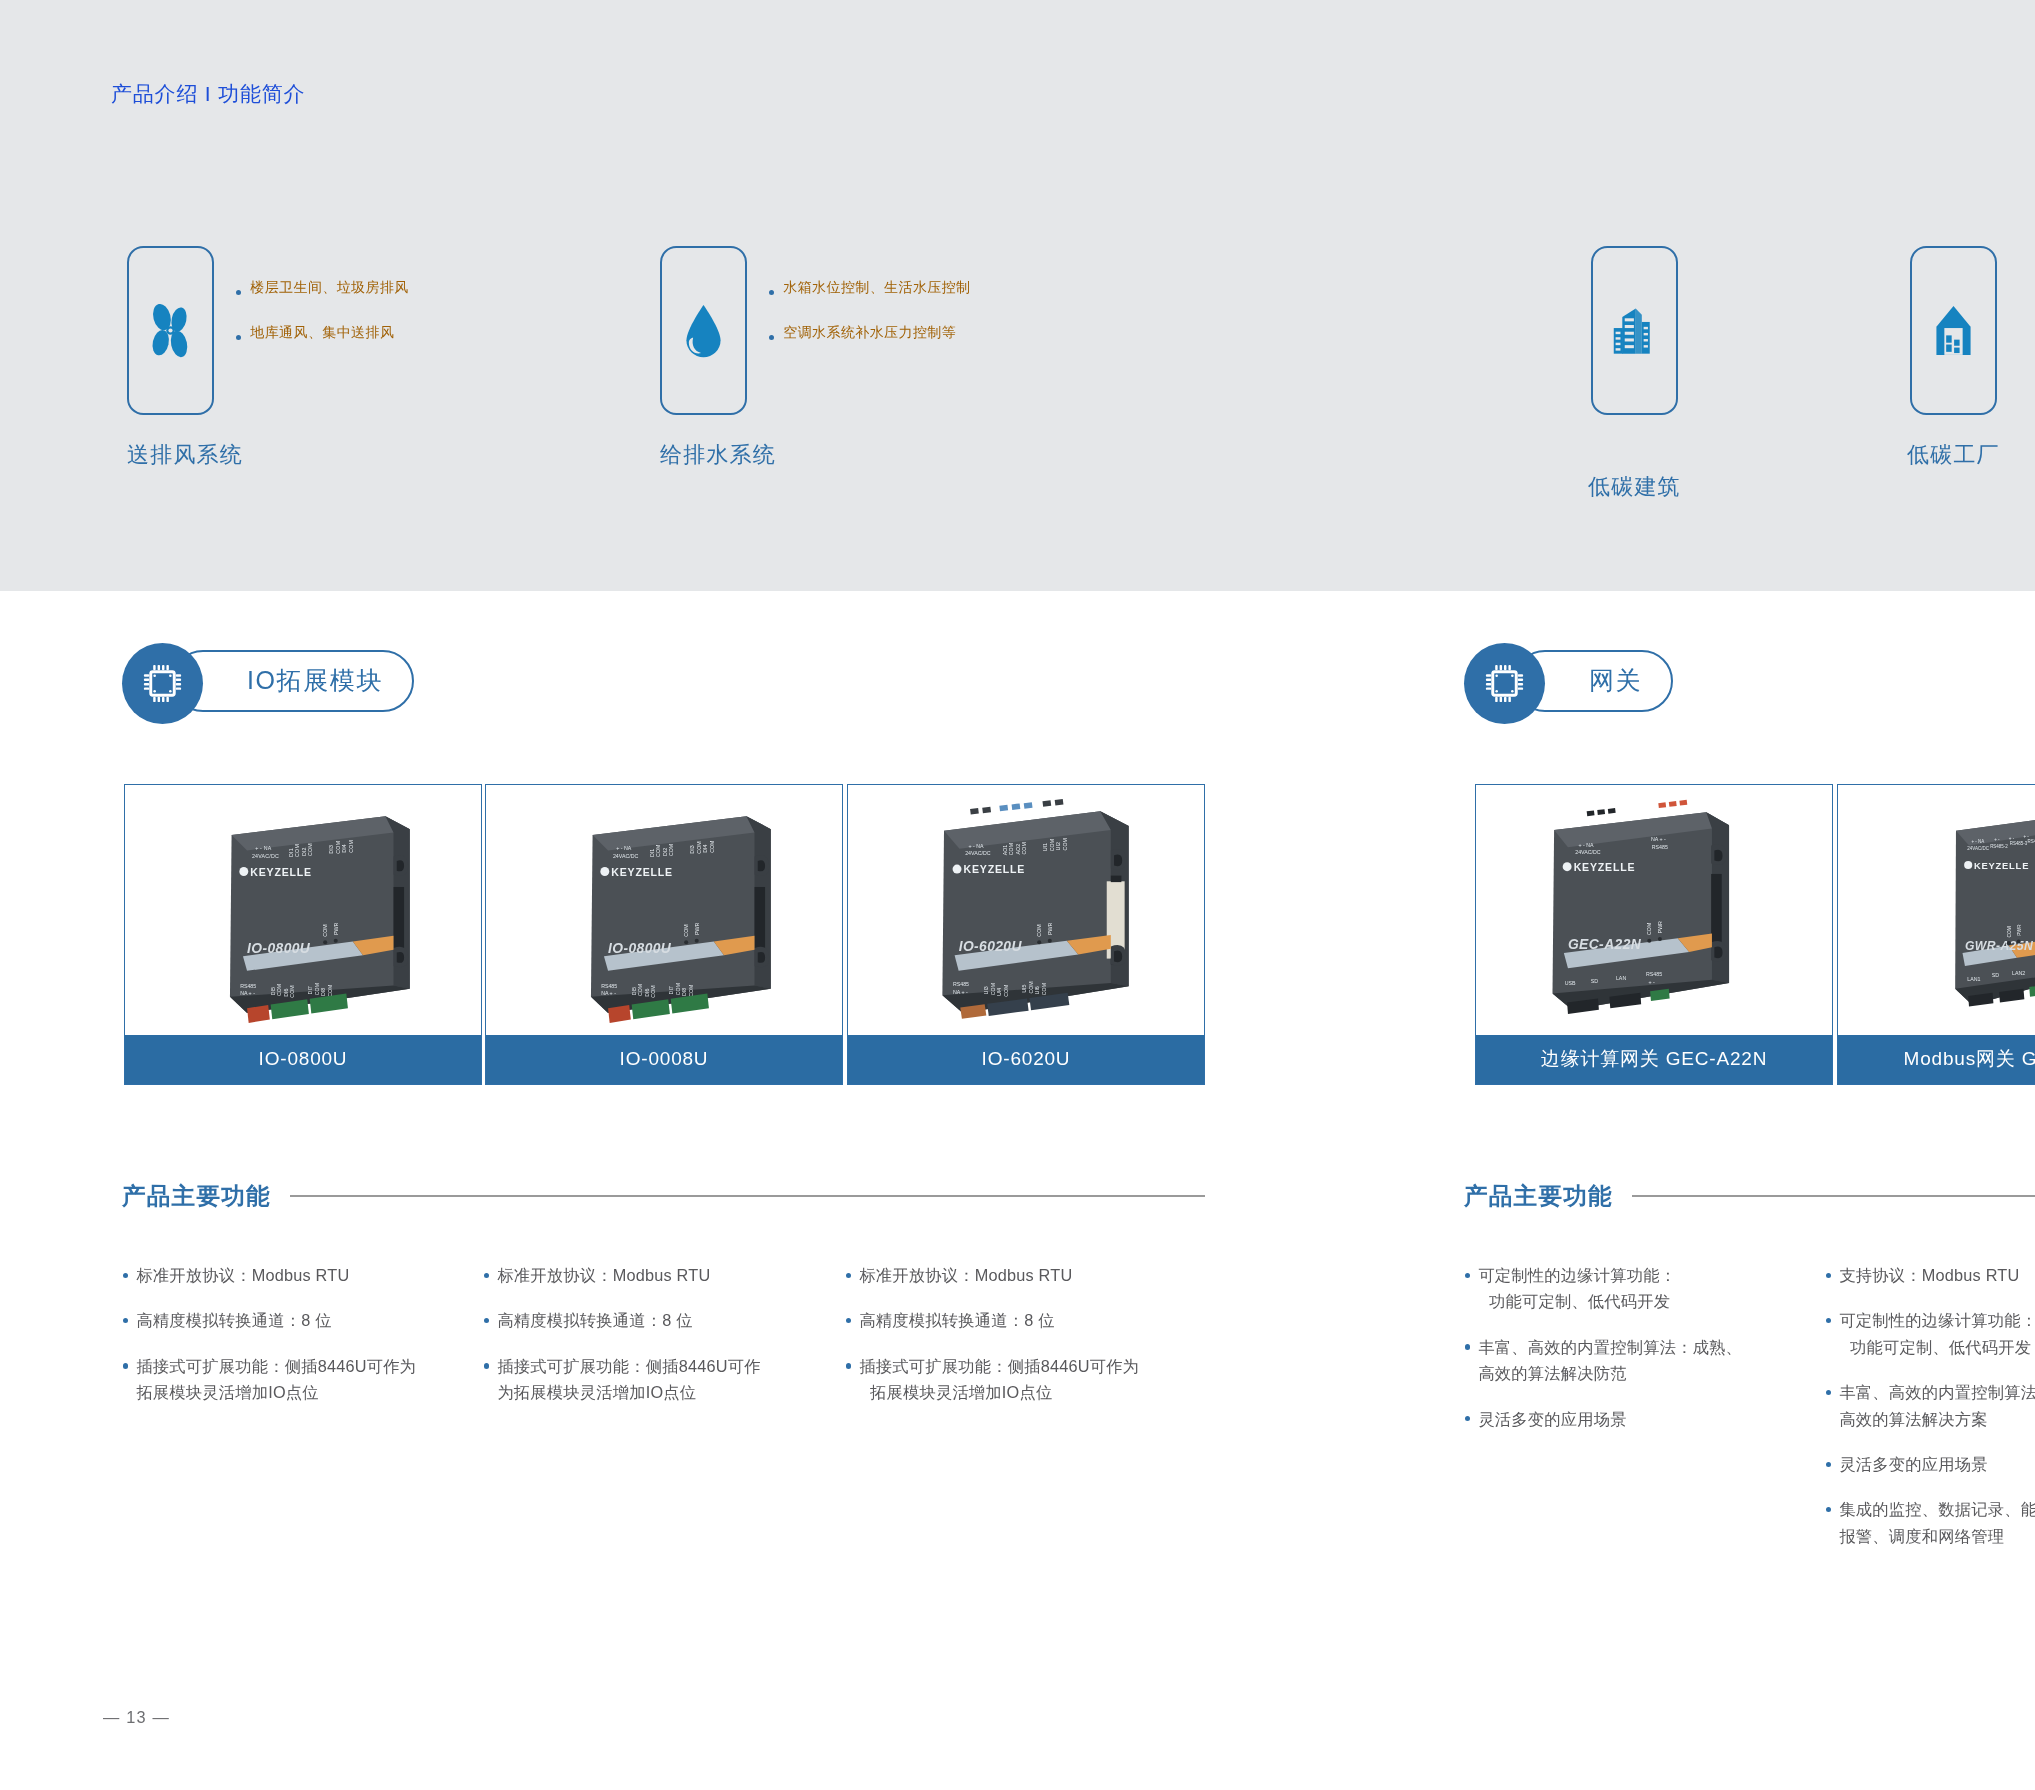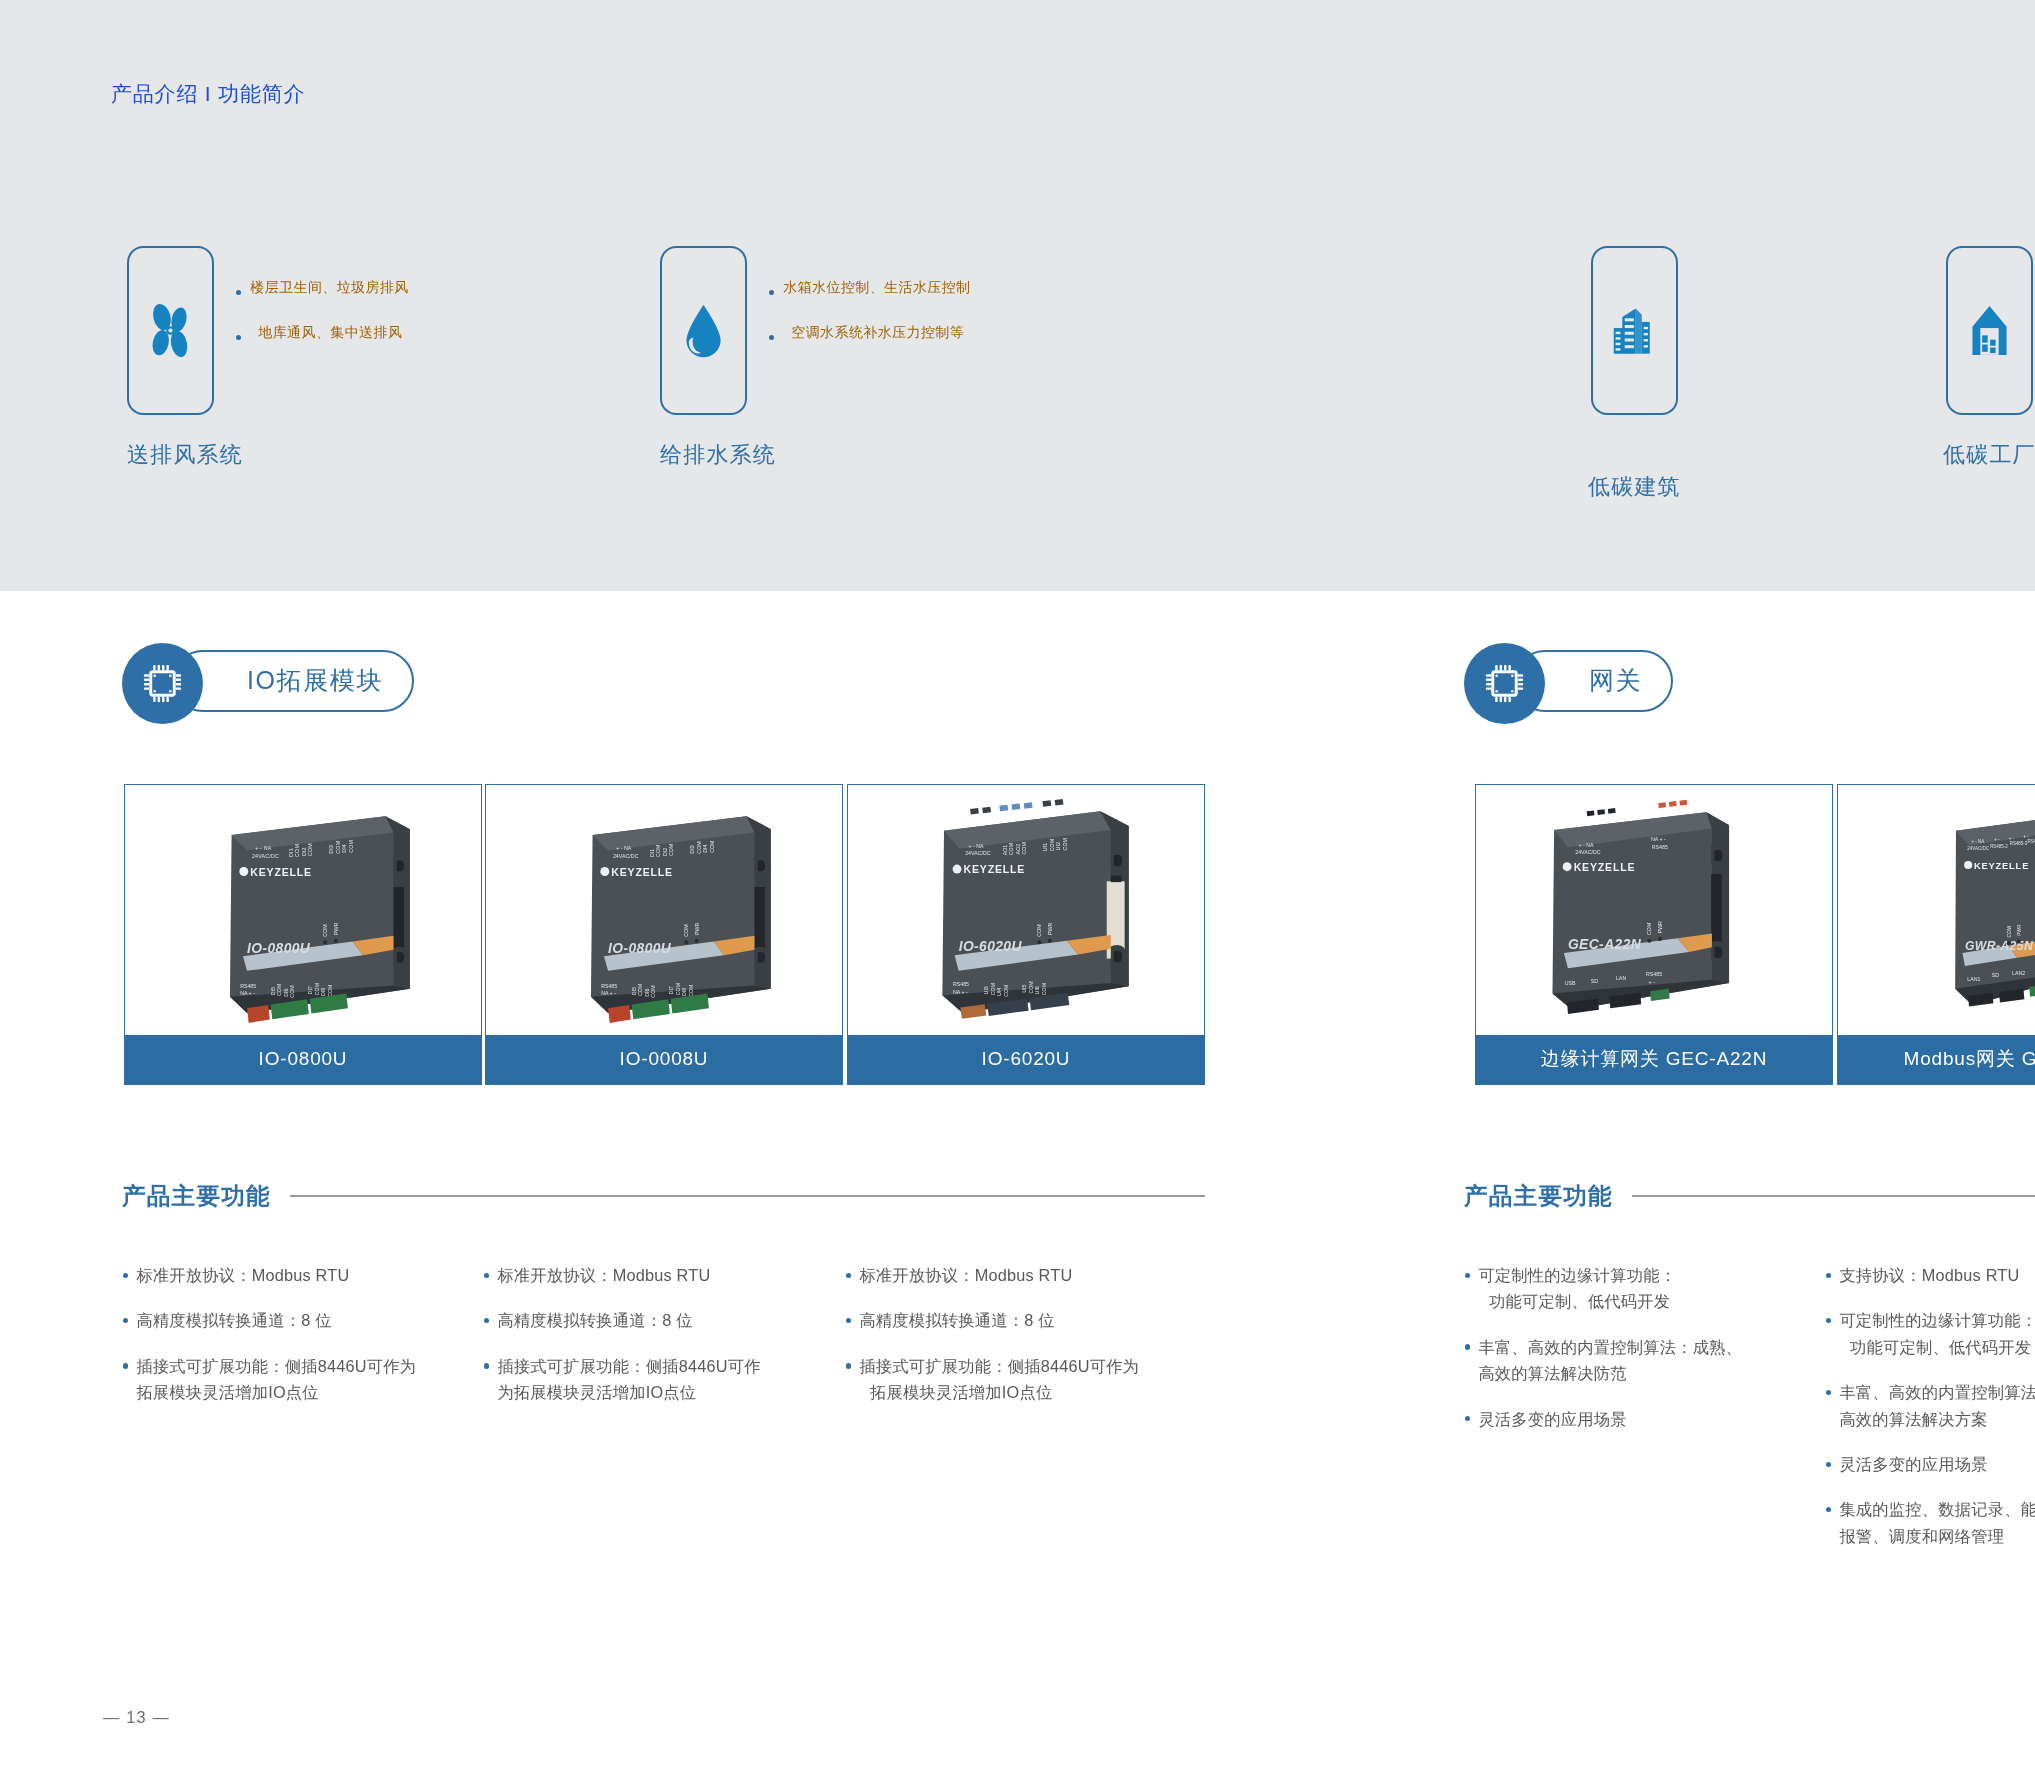--- a/index.html
+++ b/index.html
@@ -42,21 +42,21 @@
     margin-top:25px;font-size:22px;color:#2f6fa8;letter-spacing:1.2px;
     white-space:nowrap;
   }
   .app-bullets{
     position:absolute;left:109px;top:33px;
   }
   .app-bullets .bl{
     display:flex;align-items:flex-start;margin-bottom:27px;
     font-size:14px;color:#a16207;letter-spacing:0.4px;white-space:nowrap;
   }
-  .app-bullets .bl:last-child{margin-bottom:0;gap:8px;}
+  .app-bullets .bl:last-child{margin-bottom:0;}
   .dot{
     width:5.3px;height:5.3px;border-radius:50%;background:#2f6fa8;
     margin-right:9px;margin-top:10.6px;flex:0 0 auto;
   }
 
   
   .app-block.center{display:flex;flex-direction:column;align-items:center;}
 
   
   .badge{position:absolute;display:flex;align-items:center;height:81px;}
@@ -208,21 +208,21 @@
               <rect x="65" y="64" width="7" height="4"></rect>
               <rect x="65" y="74" width="7" height="4"></rect>
             </g>
           </g>
         </svg>
         </span>
       </div>
       <div class="app-caption">低碳建筑</div>
     </div>
 
-    <div class="app-block center" style="left:1907px;top:18.3px;margin-left:36px;">
+    <div class="app-block center" style="left:1907px;top:18.3px;">
       <div class="app-icon-box">
         <span>
         <svg width="61" height="61" viewBox="0 0 100 100">
           <g fill="#1683c0">
             <path d="M50 10 L78 44 L78 90 L22 90 L22 44 Z"></path>
             <rect x="35" y="46" width="30" height="44" fill="#e5e7e9"></rect>
             <g fill="#1683c0">
               <rect x="38" y="58" width="9" height="12"></rect>
               <rect x="38" y="73" width="9" height="12"></rect>
               <rect x="51" y="65" width="9" height="10"></rect>

